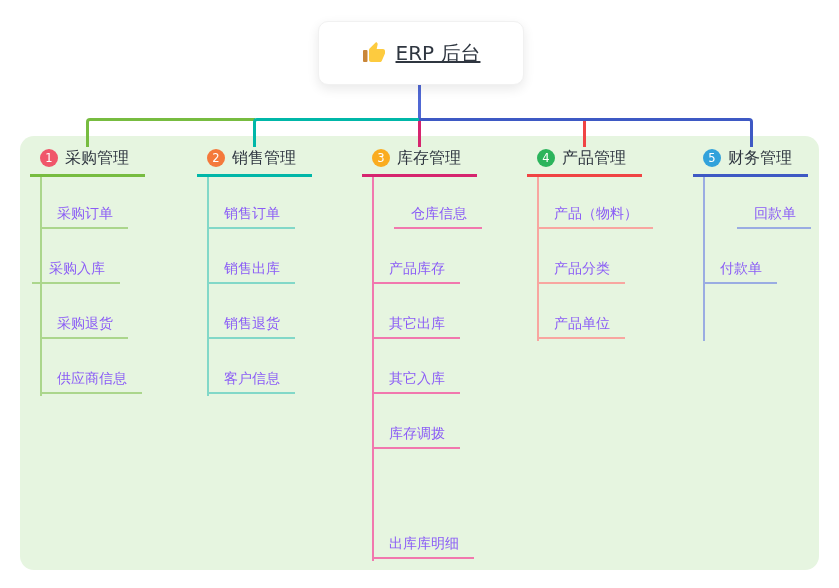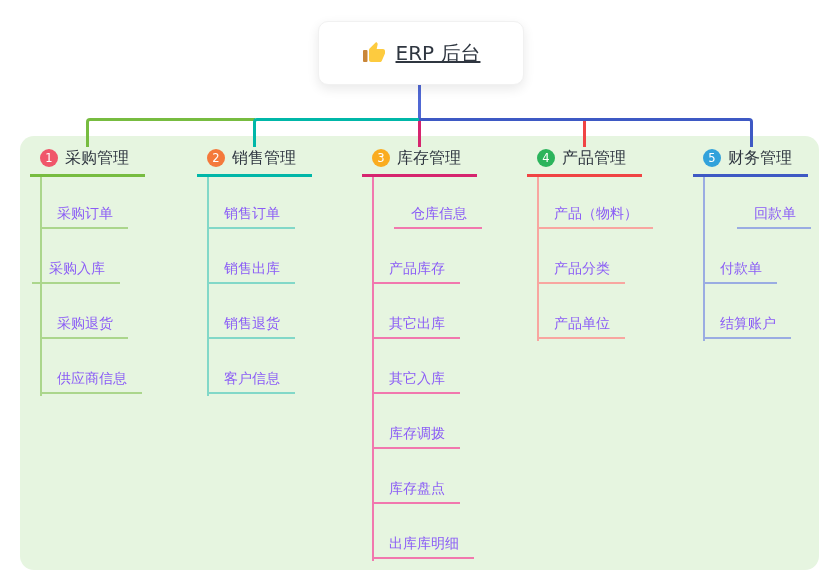--- a/index.html
+++ b/index.html
@@ -109,23 +109,20 @@
     </div>
     <div class="child" style="left: 372px; top: 311px; border-bottom: 2px solid rgb(241, 120, 174);">
       <span>其它出库</span>
     </div>
     <div class="child" style="left: 372px; top: 366px; border-bottom: 2px solid rgb(241, 120, 174);">
       <span>其它入库</span>
     </div>
     <div class="child" style="left: 372px; top: 421px; border-bottom: 2px solid rgb(241, 120, 174);">
       <span>库存调拨</span>
     </div>
-    <div class="child" style="left: 372px; top: 476px; border-bottom: 2px solid rgb(241, 120, 174);">
-      <span>库存盘点</span>
-    </div>
     <div class="child" style="left: 372px; top: 531px; border-bottom: 2px solid rgb(241, 120, 174);">
       <span>出库库明细</span>
     </div>
     <div class="line" style="left: 583px; top: 121px; width: 3px; height: 26px; background: rgb(240, 68, 68);"></div>
     <div class="cat-header" style="left: 527px; top: 148px; border-bottom: 3px solid rgb(240, 68, 68);">
       <div class="badge" style="background: rgb(44, 180, 92);">4</div>
       <span>产品管理</span>
     </div>
     <div class="line" style="left: 537px; top: 177px; width: 2px; height: 164px; background: rgb(248, 166, 160);"></div>
     <div class="child" style="left: 537px; top: 201px; border-bottom: 2px solid rgb(248, 166, 160);">
@@ -142,16 +139,13 @@
       <div class="badge" style="background: rgb(50, 162, 219);">5</div>
       <span>财务管理</span>
     </div>
     <div class="line" style="left: 703px; top: 177px; width: 2px; height: 164px; background: rgb(154, 172, 226);"></div>
     <div class="child" style="left: 737px; top: 201px; border-bottom: 2px solid rgb(154, 172, 226); justify-content: flex-end;">
       <span>回款单</span>
     </div>
     <div class="child" style="left: 703px; top: 256px; border-bottom: 2px solid rgb(154, 172, 226);">
       <span>付款单</span>
     </div>
-    <div class="child" style="left: 703px; top: 311px; border-bottom: 2px solid rgb(154, 172, 226);">
-      <span>结算账户</span>
-    </div>
   </div>
 
 </body></html>

